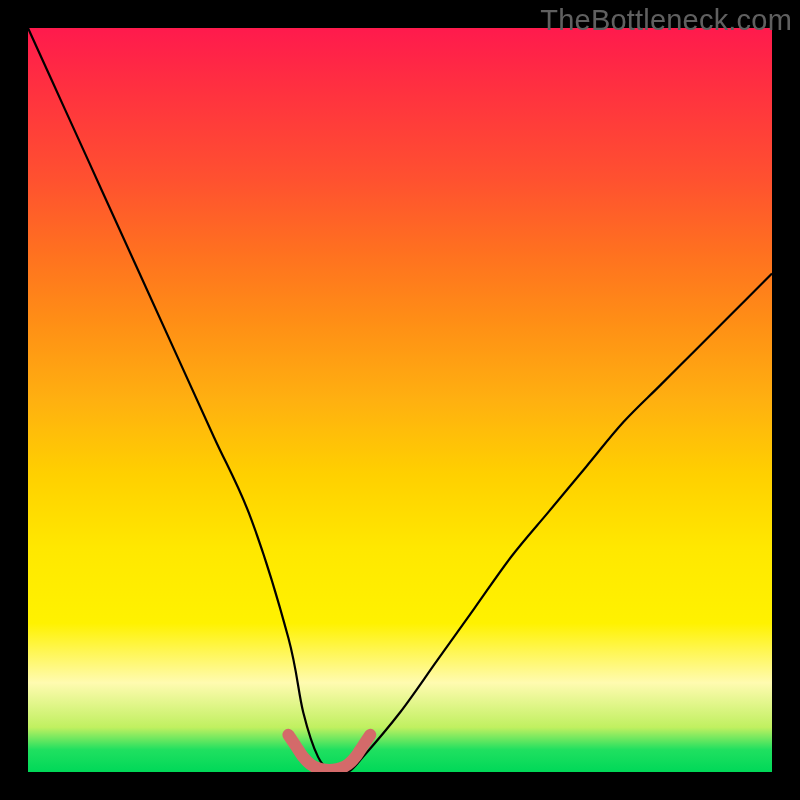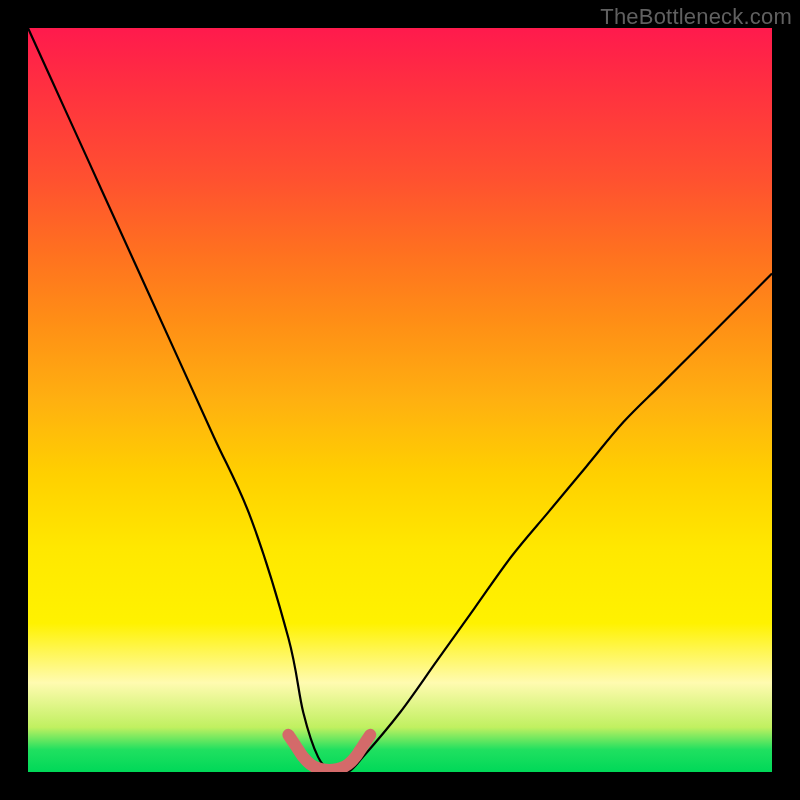--- a/index.html
+++ b/index.html
@@ -35,21 +35,21 @@
     position: absolute;
     left: 0; top: 0;
     width: 744px; height: 744px;
     pointer-events: none;
   }
   .watermark {
     position: absolute;
     top: 4px;
     right: 8px;
     font-family: Arial, Helvetica, sans-serif;
-    font-size: 22px;
+    font-size: 29px;
     font-weight: 500;
     color: #606060;
     letter-spacing: 0.2px;
   }
 </style>
 </head>
 <body>
 
 <div class="frame">
   <div class="plot">

